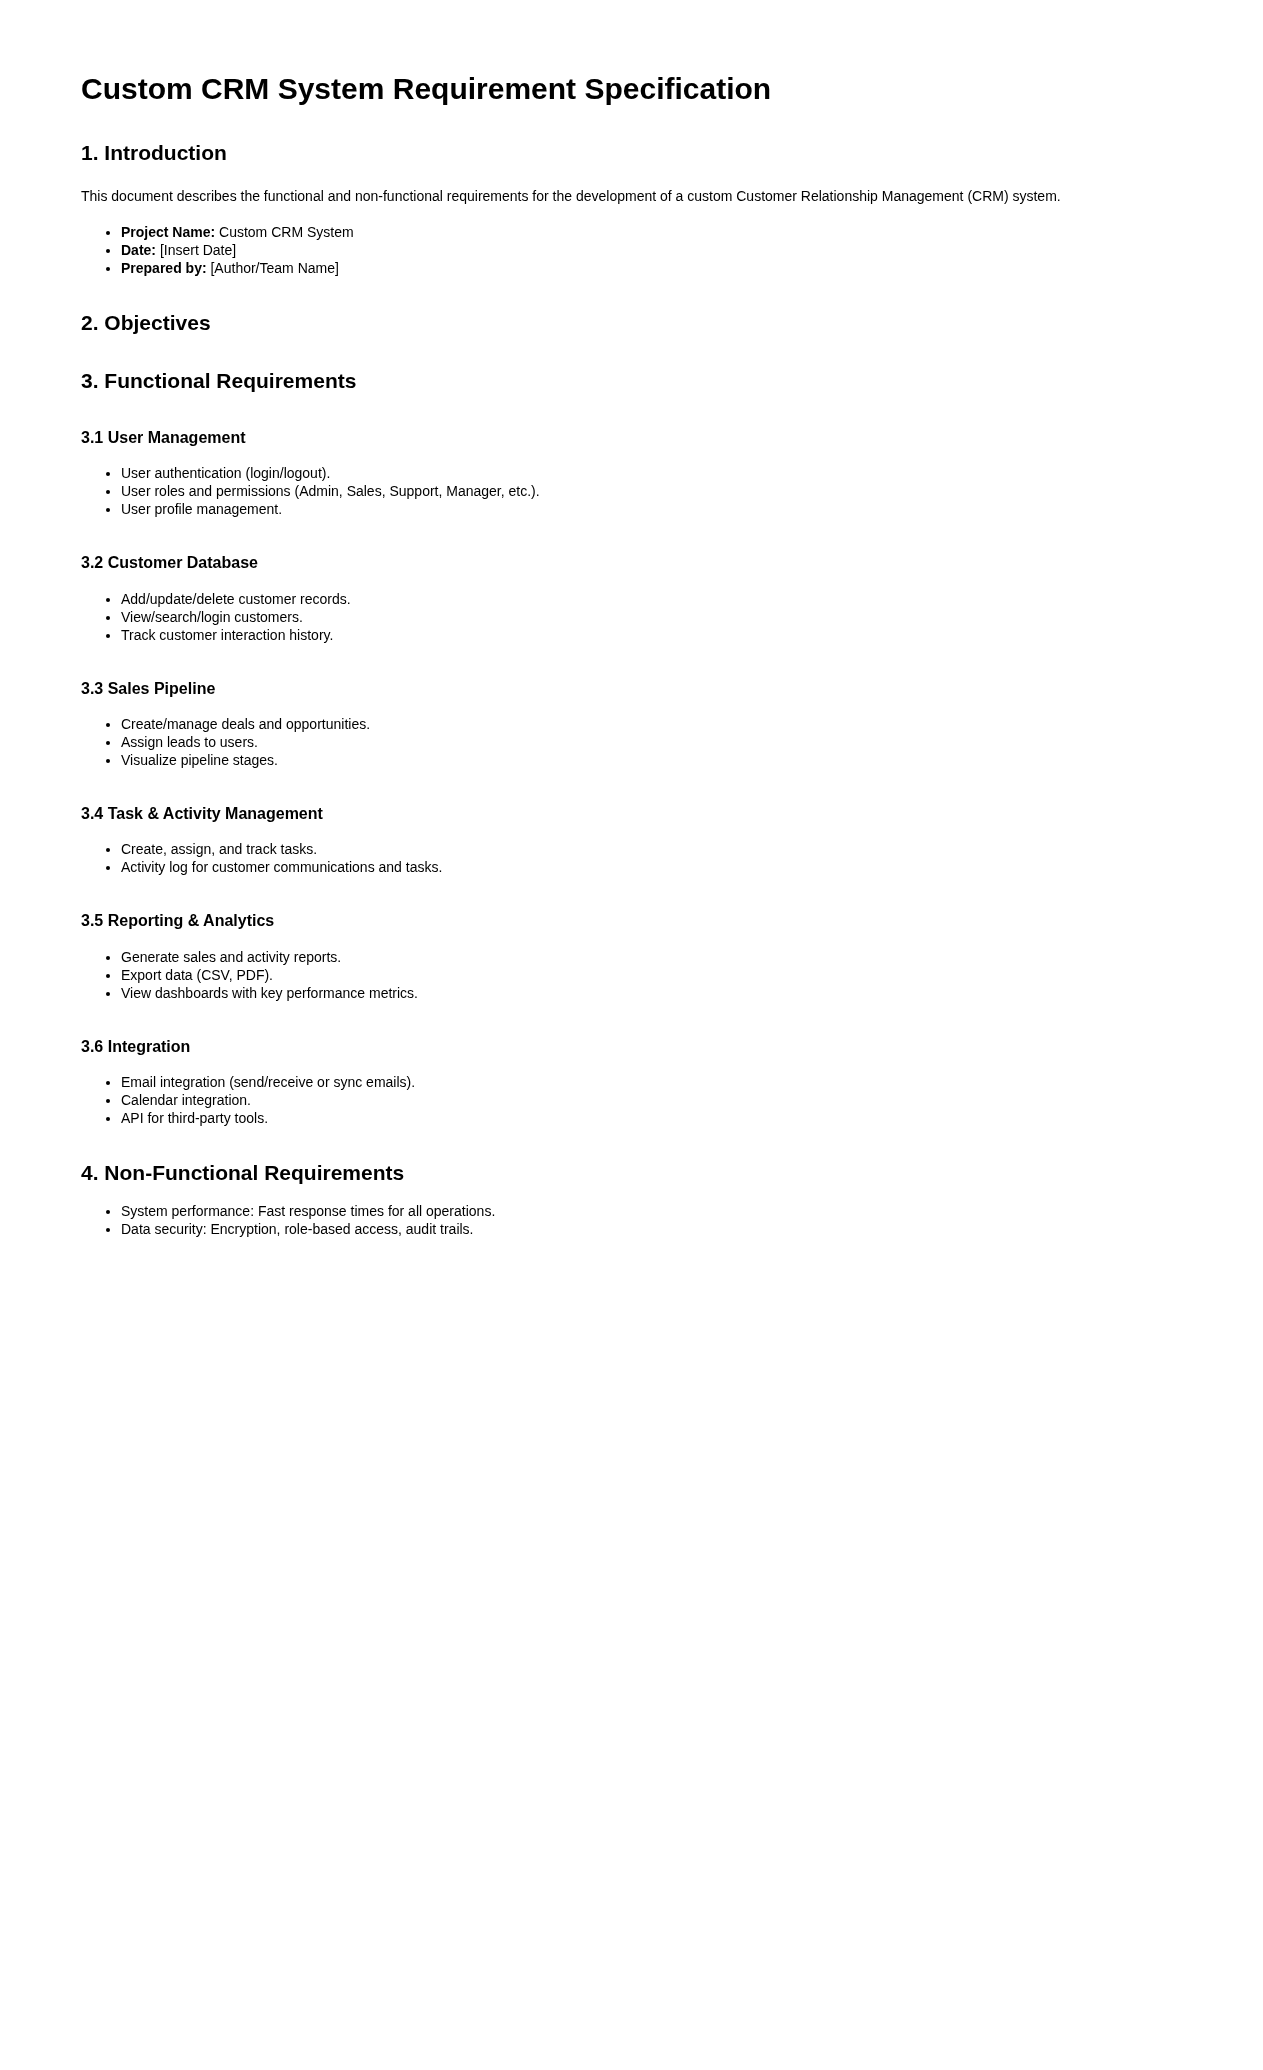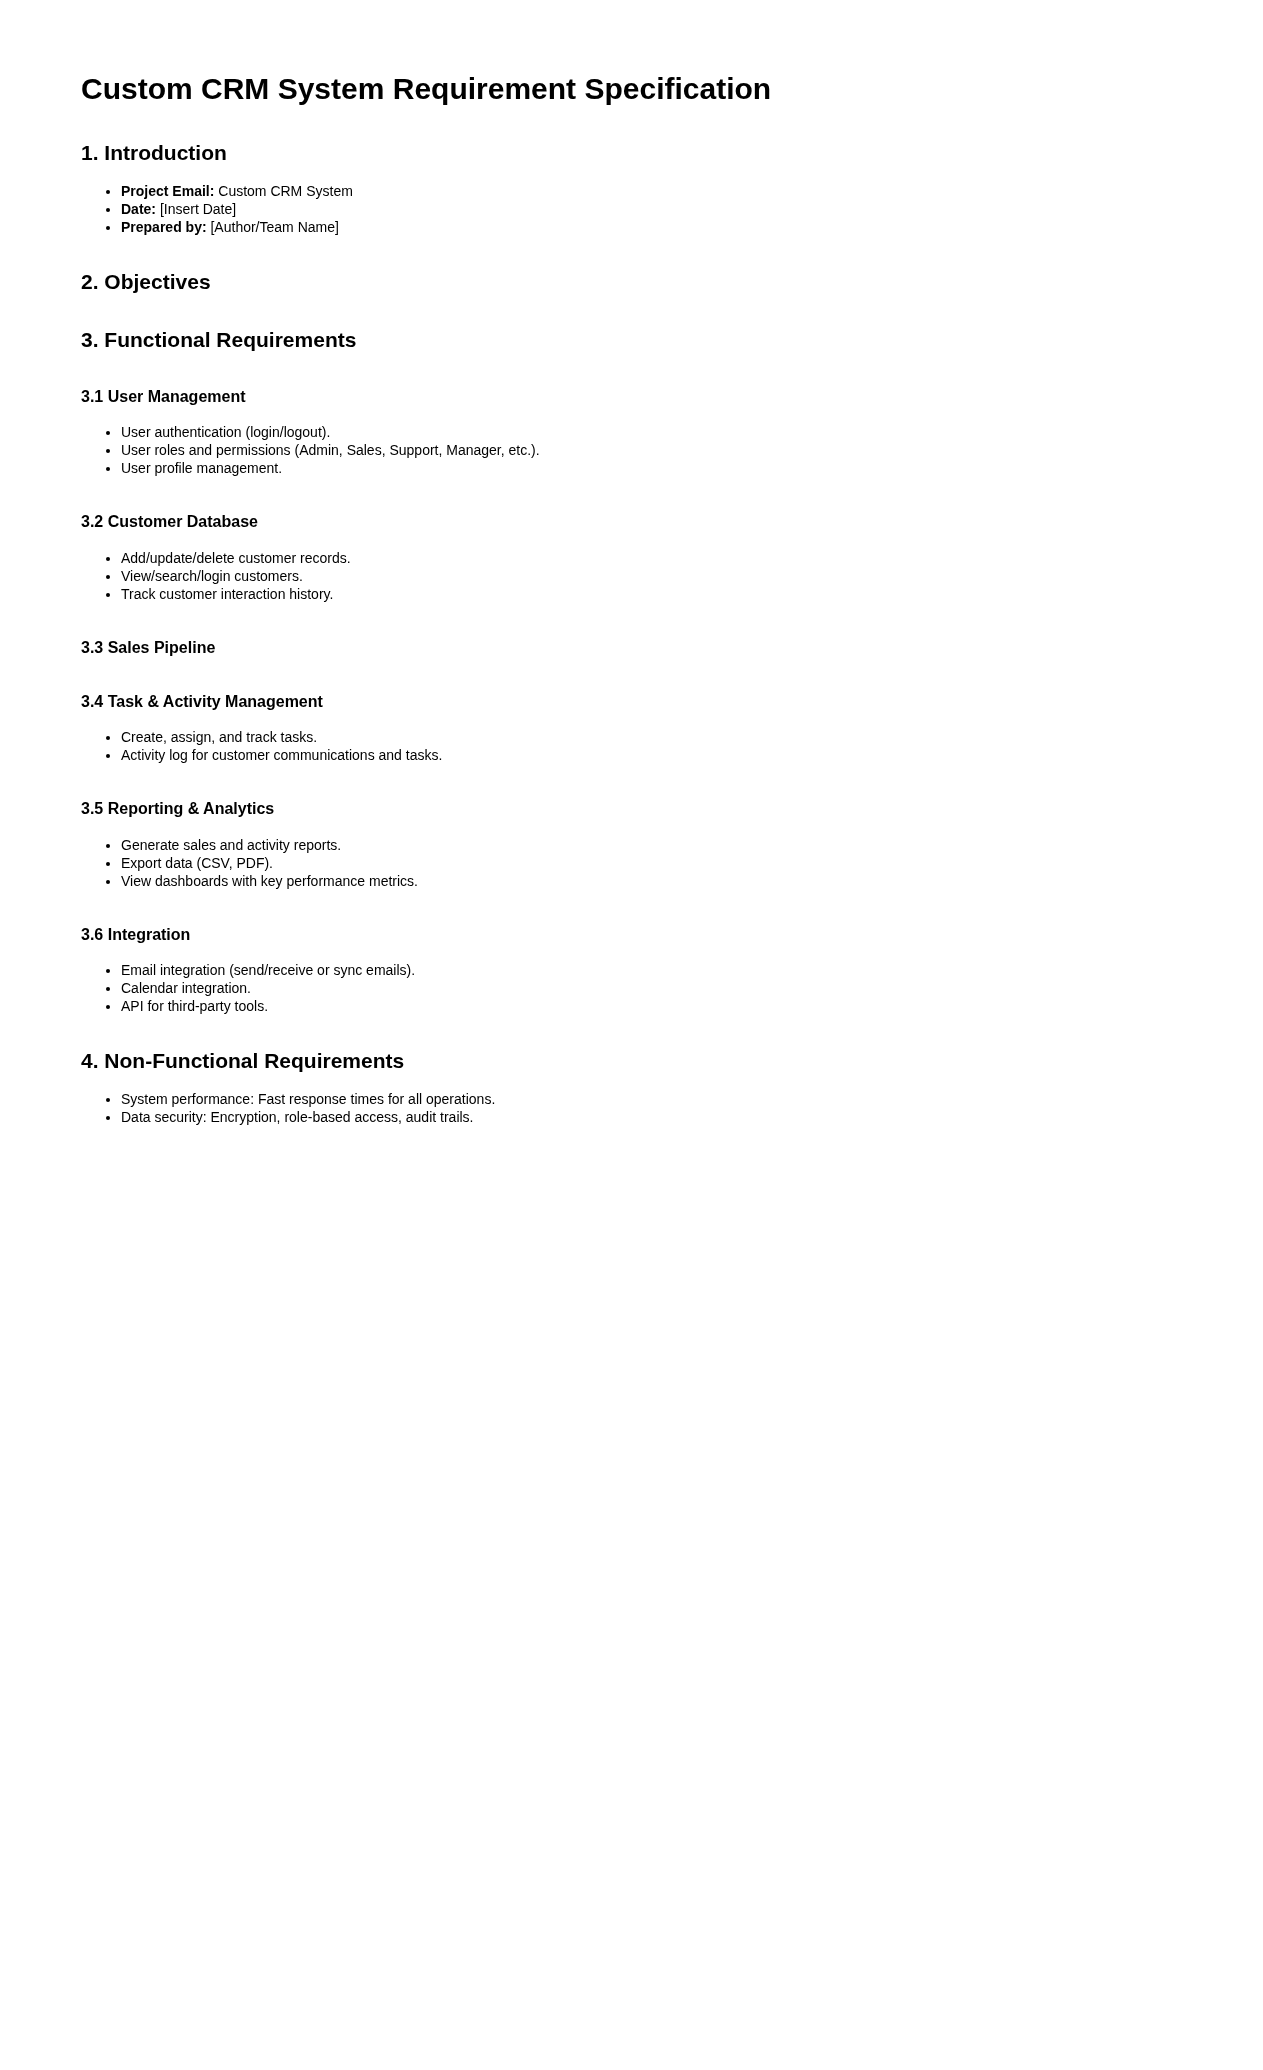--- a/index.html
+++ b/index.html
@@ -56,22 +56,23 @@
 </style>
 </head>
 <body>
 
 <div class="page">
 
   <h1>Custom CRM System Requirement Specification</h1>
 
   <section>
     <h2>1. Introduction</h2>
+    <p>This document describes the functional and non-functional requirements for the development of a custom Customer Relationship Management (CRM) system.</p>
     <ul>
-      <li><b>Project Email:</b> <span>Custom CRM System</span></li>
+      <li><b>Project Name:</b> <span>Custom CRM System</span></li>
       <li><b>Date:</b> <span>[Insert Date]</span></li>
       <li><b>Prepared by:</b> <span>[Author/Team Name]</span></li>
     </ul>
   </section>
 
   <section>
     <h2>2. Objectives</h2>
   </section>
 
   <section>
@@ -85,20 +86,25 @@
     </ul>
 
     <h3>3.2 Customer Database</h3>
     <ul>
       <li>Add/update/delete customer records.</li>
       <li>View/search/login customers.</li>
       <li>Track customer interaction history.</li>
     </ul>
 
     <h3>3.3 Sales Pipeline</h3>
+    <ul>
+      <li>Create/manage deals and opportunities.</li>
+      <li>Assign leads to users.</li>
+      <li>Visualize pipeline stages.</li>
+    </ul>
 
     <h3>3.4 Task &amp; Activity Management</h3>
     <ul>
       <li>Create, assign, and track tasks.</li>
       <li>Activity log for customer communications and tasks.</li>
     </ul>
 
     <h3>3.5 Reporting &amp; Analytics</h3>
     <ul>
       <li>Generate sales and activity reports.</li>

